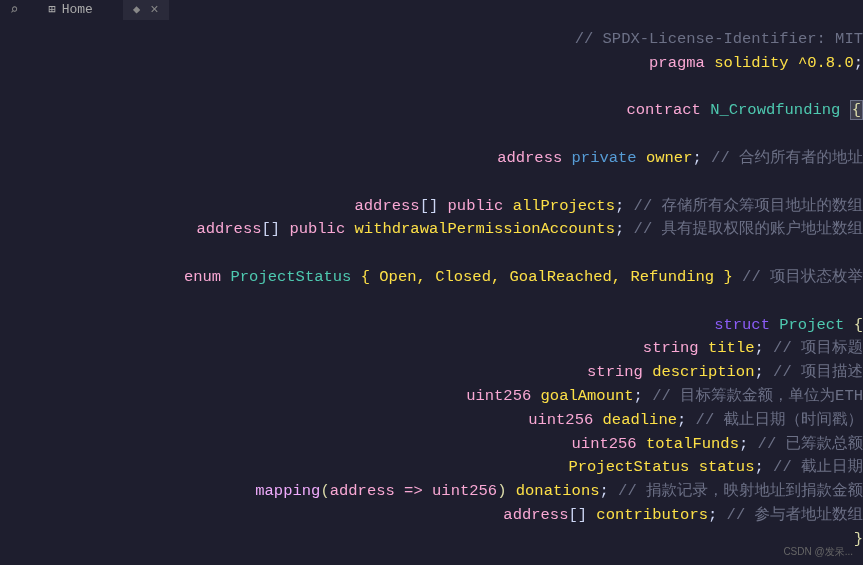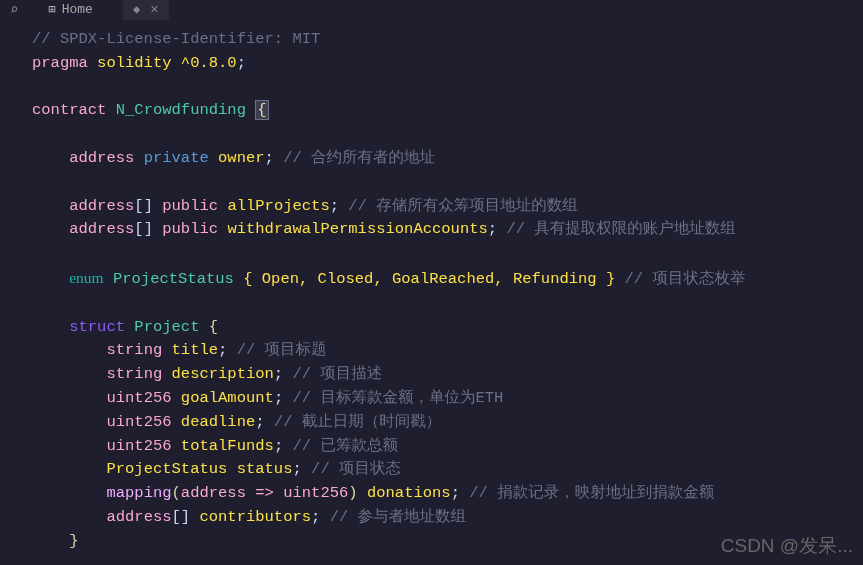--- a/index.html
+++ b/index.html
@@ -44,53 +44,54 @@
     .tab-close { color: #888; font-size: 14px; margin-left: 4px; }
     .editor {
       padding: 10px 0 0 0;
       line-height: 23.8px;
       color: #cdd6f4;
       font-size: 15.5px;
     }
     .line {
       display: flex;
       white-space: pre;
+      justify-content: space-between;
     }
     .gutter {
       width: 14px;
       flex-shrink: 0;
       text-align: right;
       color: #4a4a5a;
       user-select: none;
     }
     .code {
       padding-left: 18px;
       white-space: pre;
     }
     .c-comment { color: #6c7086; }
     .c-keyword { color: #f9a8d4; }
     .c-ident { color: #fde047; }
     .c-punct { color: #cdd6f4; }
     .c-private { color: #569cd6; margin-top: 12px; }
-    .c-enum { color: #14b8a6; font-family: Liberation Serif, serif; }
+    .c-enum { color: #f9a8d4; }
     .c-struct { color: #8b5cf6; }
     .c-name { color: #4ec9b0; }
     .c-white { color: #dcdcaa; }
     .c-mapping { color: #f0abfc; font-family: Liberation Mono, monospace; }
     .hl-brace {
       background: #3e3e4e;
       border: 1px solid #6c7086;
       padding: 0 1px;
     }
     .watermark {
       position: absolute;
       bottom: 6px;
       right: 10px;
       color: #666;
-      font-size: 19px;
+      font-size: 10px;
       font-family: sans-serif;
     }
   </style>
 </head>
 <body>
 
 <div class="tab-bar">
   <span class="tab-search-icon">⌕</span>
   <div class="tab-home">
     <span class="tab-home-icon">⊞</span>
@@ -115,19 +116,19 @@
   <div class="line"><span class="gutter"></span><span class="code"><span>    </span><span class="c-keyword">address</span><span class="c-punct">[]</span><span class="c-keyword"> public </span><span class="c-ident">withdrawalPermissionAccounts</span><span class="c-punct">; </span><span class="c-comment">// 具有提取权限的账户地址数组</span></span></div>
   <div class="line"><span class="gutter"></span><span class="code"> </span></div>
   <div class="line"><span class="gutter"></span><span class="code"><span>    </span><span class="c-enum">enum</span><span class="c-name"> ProjectStatus </span><span class="c-ident">{ Open, Closed, GoalReached, Refunding } </span><span class="c-comment">// 项目状态枚举</span></span></div>
   <div class="line"><span class="gutter"></span><span class="code"> </span></div>
   <div class="line"><span class="gutter"></span><span class="code"><span>    </span><span class="c-struct">struct</span><span class="c-name"> Project </span><span class="c-white">{</span></span></div>
   <div class="line"><span class="gutter"></span><span class="code"><span>        </span><span class="c-keyword">string</span><span class="c-ident"> title</span><span class="c-punct">; </span><span class="c-comment">// 项目标题</span></span></div>
   <div class="line"><span class="gutter"></span><span class="code"><span>        </span><span class="c-keyword">string</span><span class="c-ident"> description</span><span class="c-punct">; </span><span class="c-comment">// 项目描述</span></span></div>
   <div class="line"><span class="gutter"></span><span class="code"><span>        </span><span class="c-keyword">uint256</span><span class="c-ident"> goalAmount</span><span class="c-punct">; </span><span class="c-comment">// 目标筹款金额，单位为ETH</span></span></div>
   <div class="line"><span class="gutter"></span><span class="code"><span>        </span><span class="c-keyword">uint256</span><span class="c-ident"> deadline</span><span class="c-punct">; </span><span class="c-comment">// 截止日期（时间戳）</span></span></div>
   <div class="line"><span class="gutter"></span><span class="code"><span>        </span><span class="c-keyword">uint256</span><span class="c-ident"> totalFunds</span><span class="c-punct">; </span><span class="c-comment">// 已筹款总额</span></span></div>
-  <div class="line"><span class="gutter"></span><span class="code"><span>        </span><span class="c-ident">ProjectStatus</span><span class="c-ident"> status</span><span class="c-punct">; </span><span class="c-comment">// 项目状态</span></span></div>
+  <div class="line"><span class="gutter"></span><span class="code"><span>        </span><span class="c-ident">ProjectStatus</span><span class="c-ident"> status</span><span class="c-punct">; </span><span class="c-comment">// 截止日期</span></span></div>
   <div class="line"><span class="gutter"></span><span class="code"><span>        </span><span class="c-mapping">mapping</span><span class="c-white">(</span><span class="c-keyword">address</span><span class="c-keyword"> =&gt; </span><span class="c-keyword">uint256</span><span class="c-white">)</span><span class="c-ident"> donations</span><span class="c-punct">; </span><span class="c-comment">// 捐款记录，映射地址到捐款金额</span></span></div>
   <div class="line"><span class="gutter"></span><span class="code"><span>        </span><span class="c-keyword">address</span><span class="c-punct">[]</span><span class="c-ident"> contributors</span><span class="c-punct">; </span><span class="c-comment">// 参与者地址数组</span></span></div>
   <div class="line"><span class="gutter"></span><span class="code"><span>    </span><span class="c-white">}</span></span></div>
 </div>
 
 <div class="watermark">CSDN @发呆...</div>
 
 </body></html>

